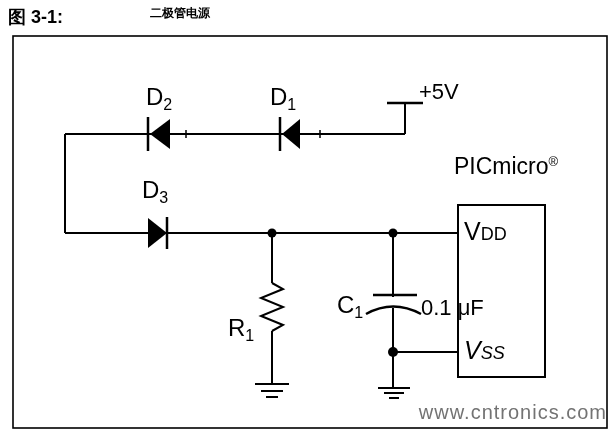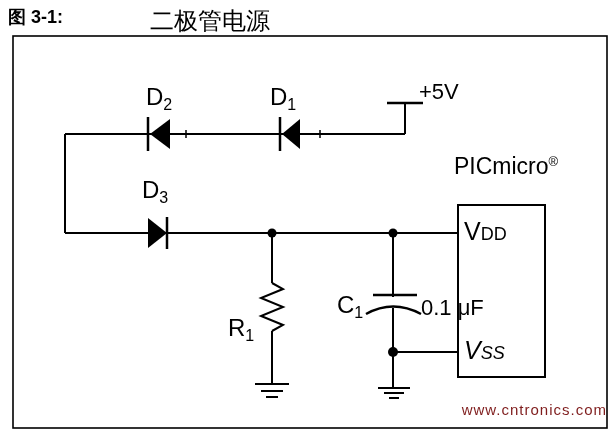--- a/index.html
+++ b/index.html
@@ -7,21 +7,21 @@
     width:615px;height:441px;
     background:#ffffff;
     position:relative;
     overflow:hidden;
     font-family:"Liberation Sans","DejaVu Sans",sans-serif;
     color:#000;
   }
   .abs{position:absolute;white-space:nowrap;}
   
   .fig-label{left:8px;top:5px;font-size:18px;font-weight:bold;z-index:3;}
-  .fig-title{left:150px;top:5px;font-size:24px;font-weight:normal;z-index:3;}
+  .fig-title{left:150px;top:5px;font-size:12px;font-weight:bold;z-index:3;}
   
   svg.schem{position:absolute;left:0;top:0;z-index:2;}
   
   .comp{font-size:24px;line-height:1;z-index:3;}
   .comp .sub{font-size:16px;position:relative;top:5px;}
   .d2-label{left:146px;top:85px;}
   .d1-label{left:270px;top:85px;}
   .d3-label{left:142px;top:178px;}
   .r1-label{left:228px;top:303px;margin-top:13px;}
   .c1-label{left:337px;top:293px;}
@@ -31,22 +31,22 @@
   .mcu-name{font-size:23px;}
   .mcu-reg{font-size:13px;vertical-align:8px;}
   .mcu-type{font-size:23px;margin-top:1px;}
   .pin{z-index:3;line-height:1;}
   .pin .pv{font-size:25px;}
   .pin .ps{font-size:18px;}
   .vdd-label{left:464px;top:219px;}
   .vss-label{left:464px;top:338px;font-style:italic;}
   .watermark{
     right:8px;top:401px;
-    font-size:15px;letter-spacing:1px;
-    color:#7f1d1d;
+    font-size:20px;letter-spacing:1px;
+    color:#737373;
     z-index:1;
   }
 </style>
 </head>
 <body>
 
 <span class="abs fig-label">图 3-1:</span>
 <span class="abs fig-title">二极管电源</span>
 
 <span class="abs watermark">www.cntronics.com</span>

